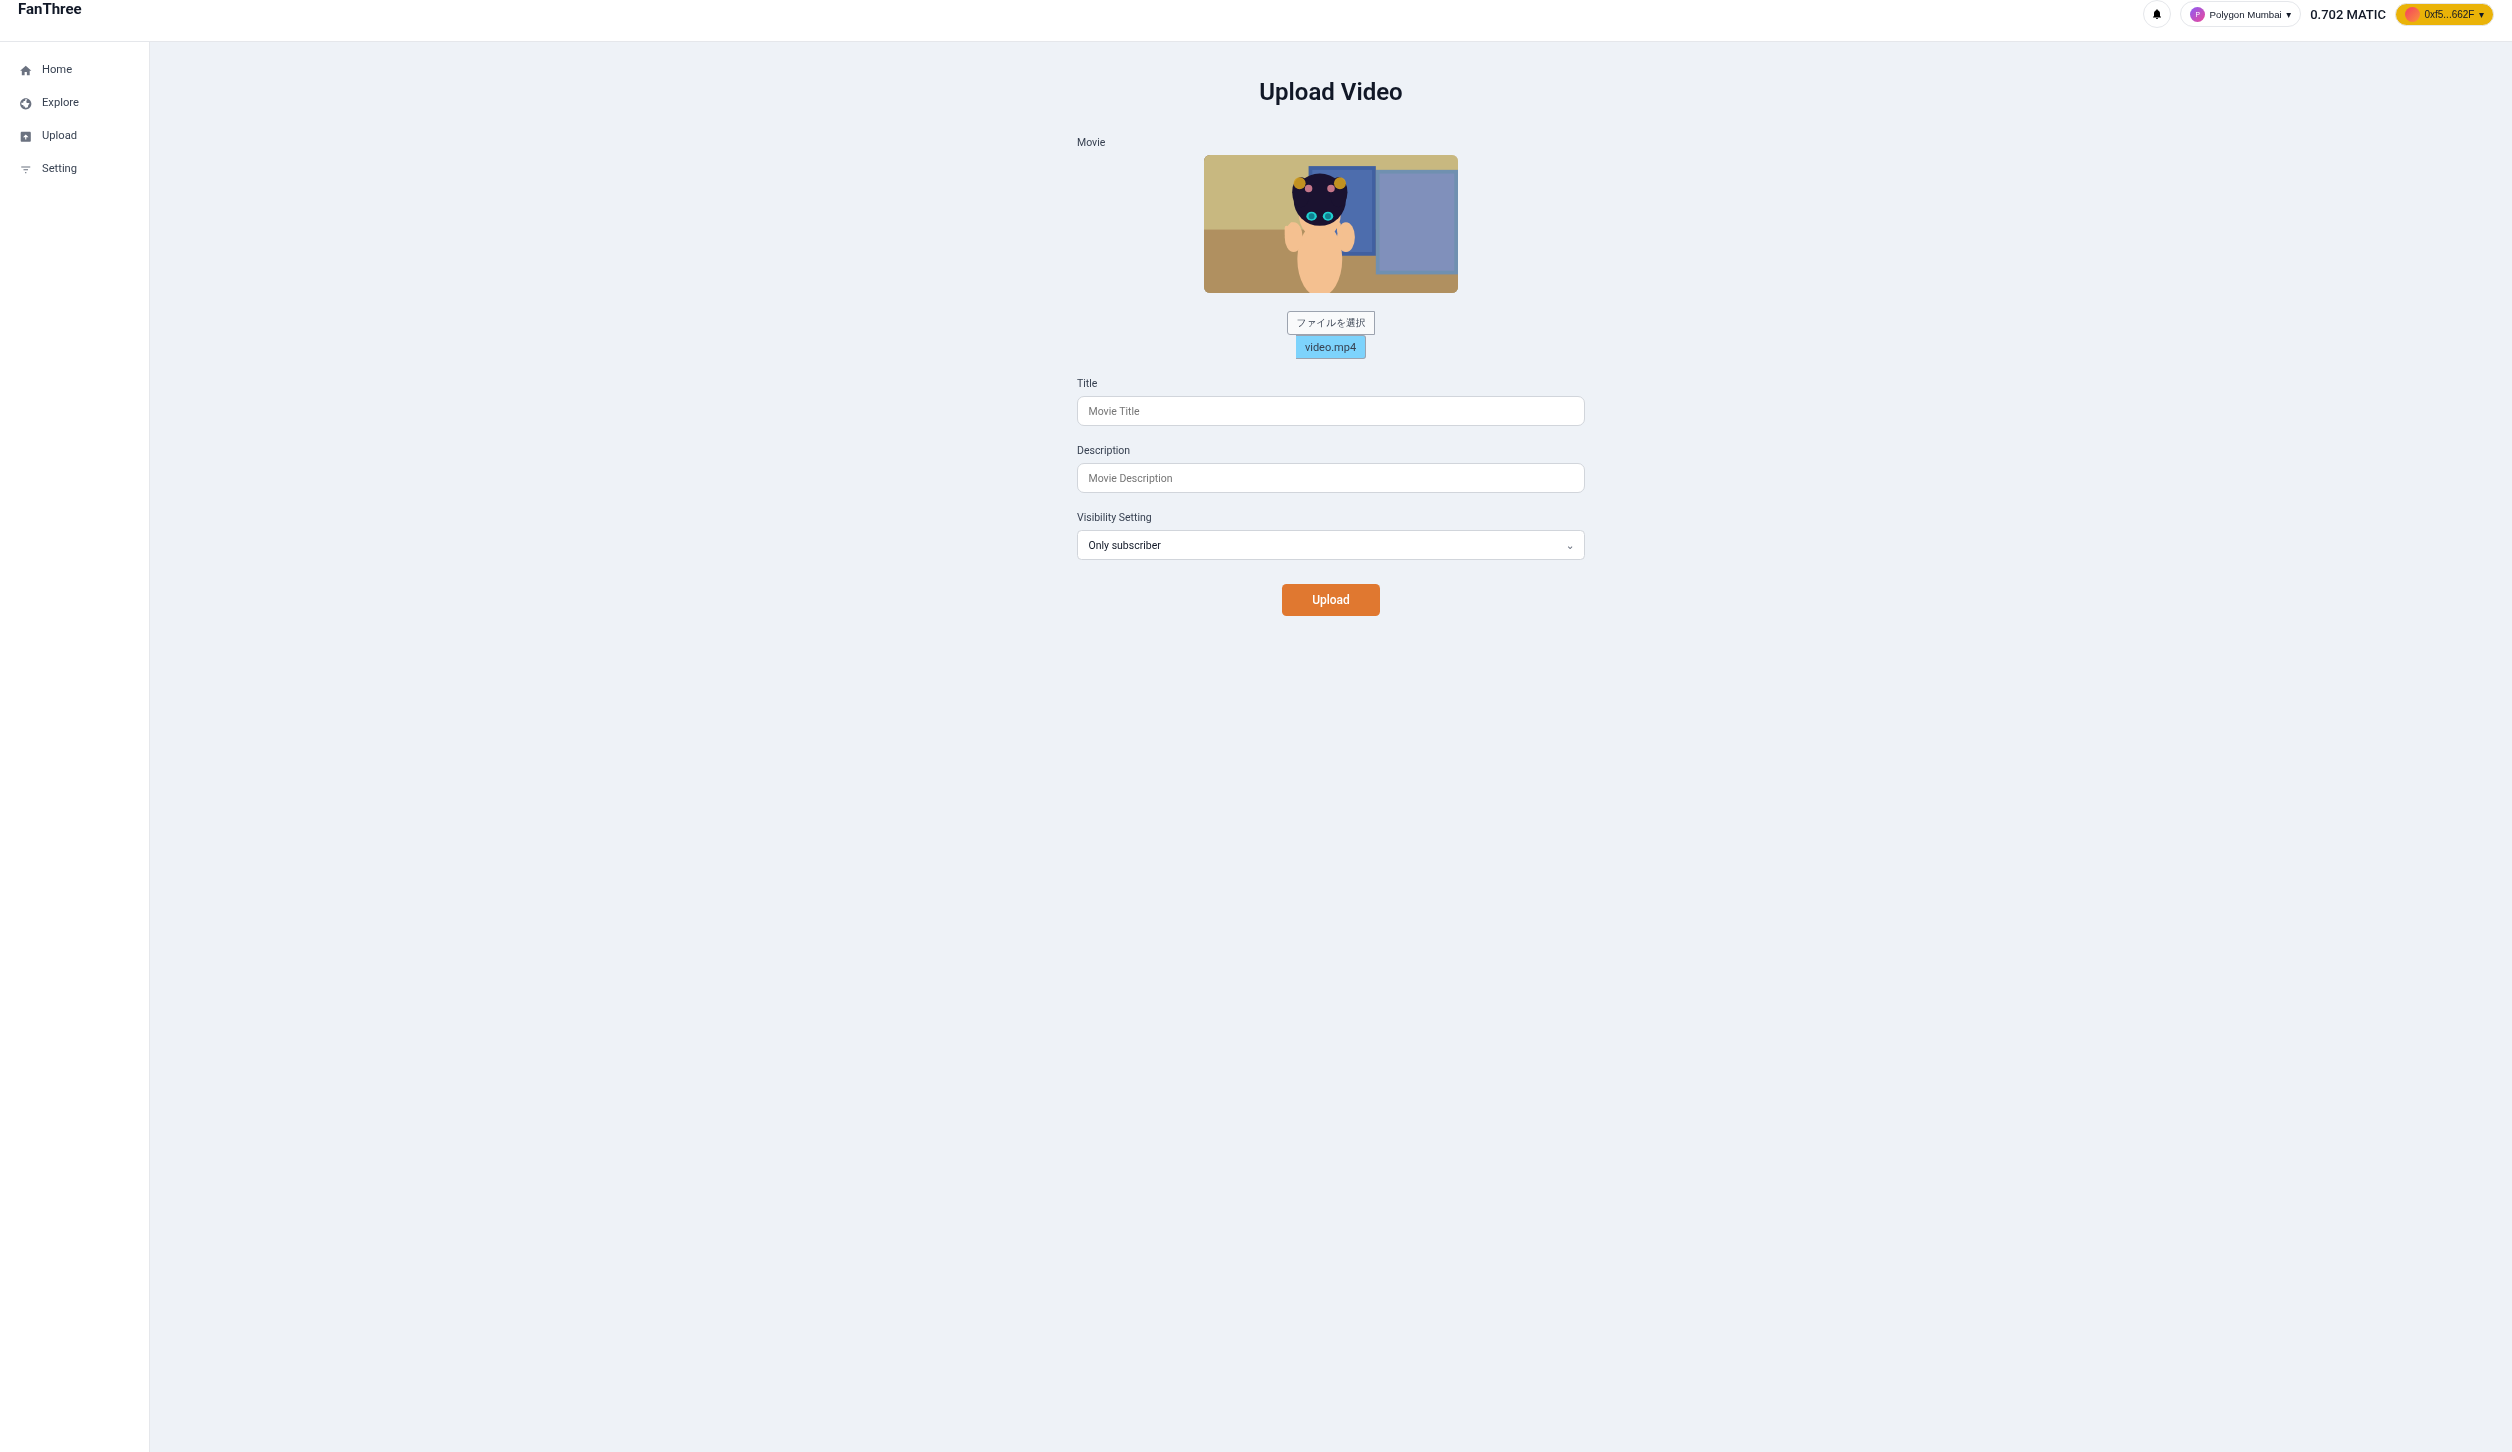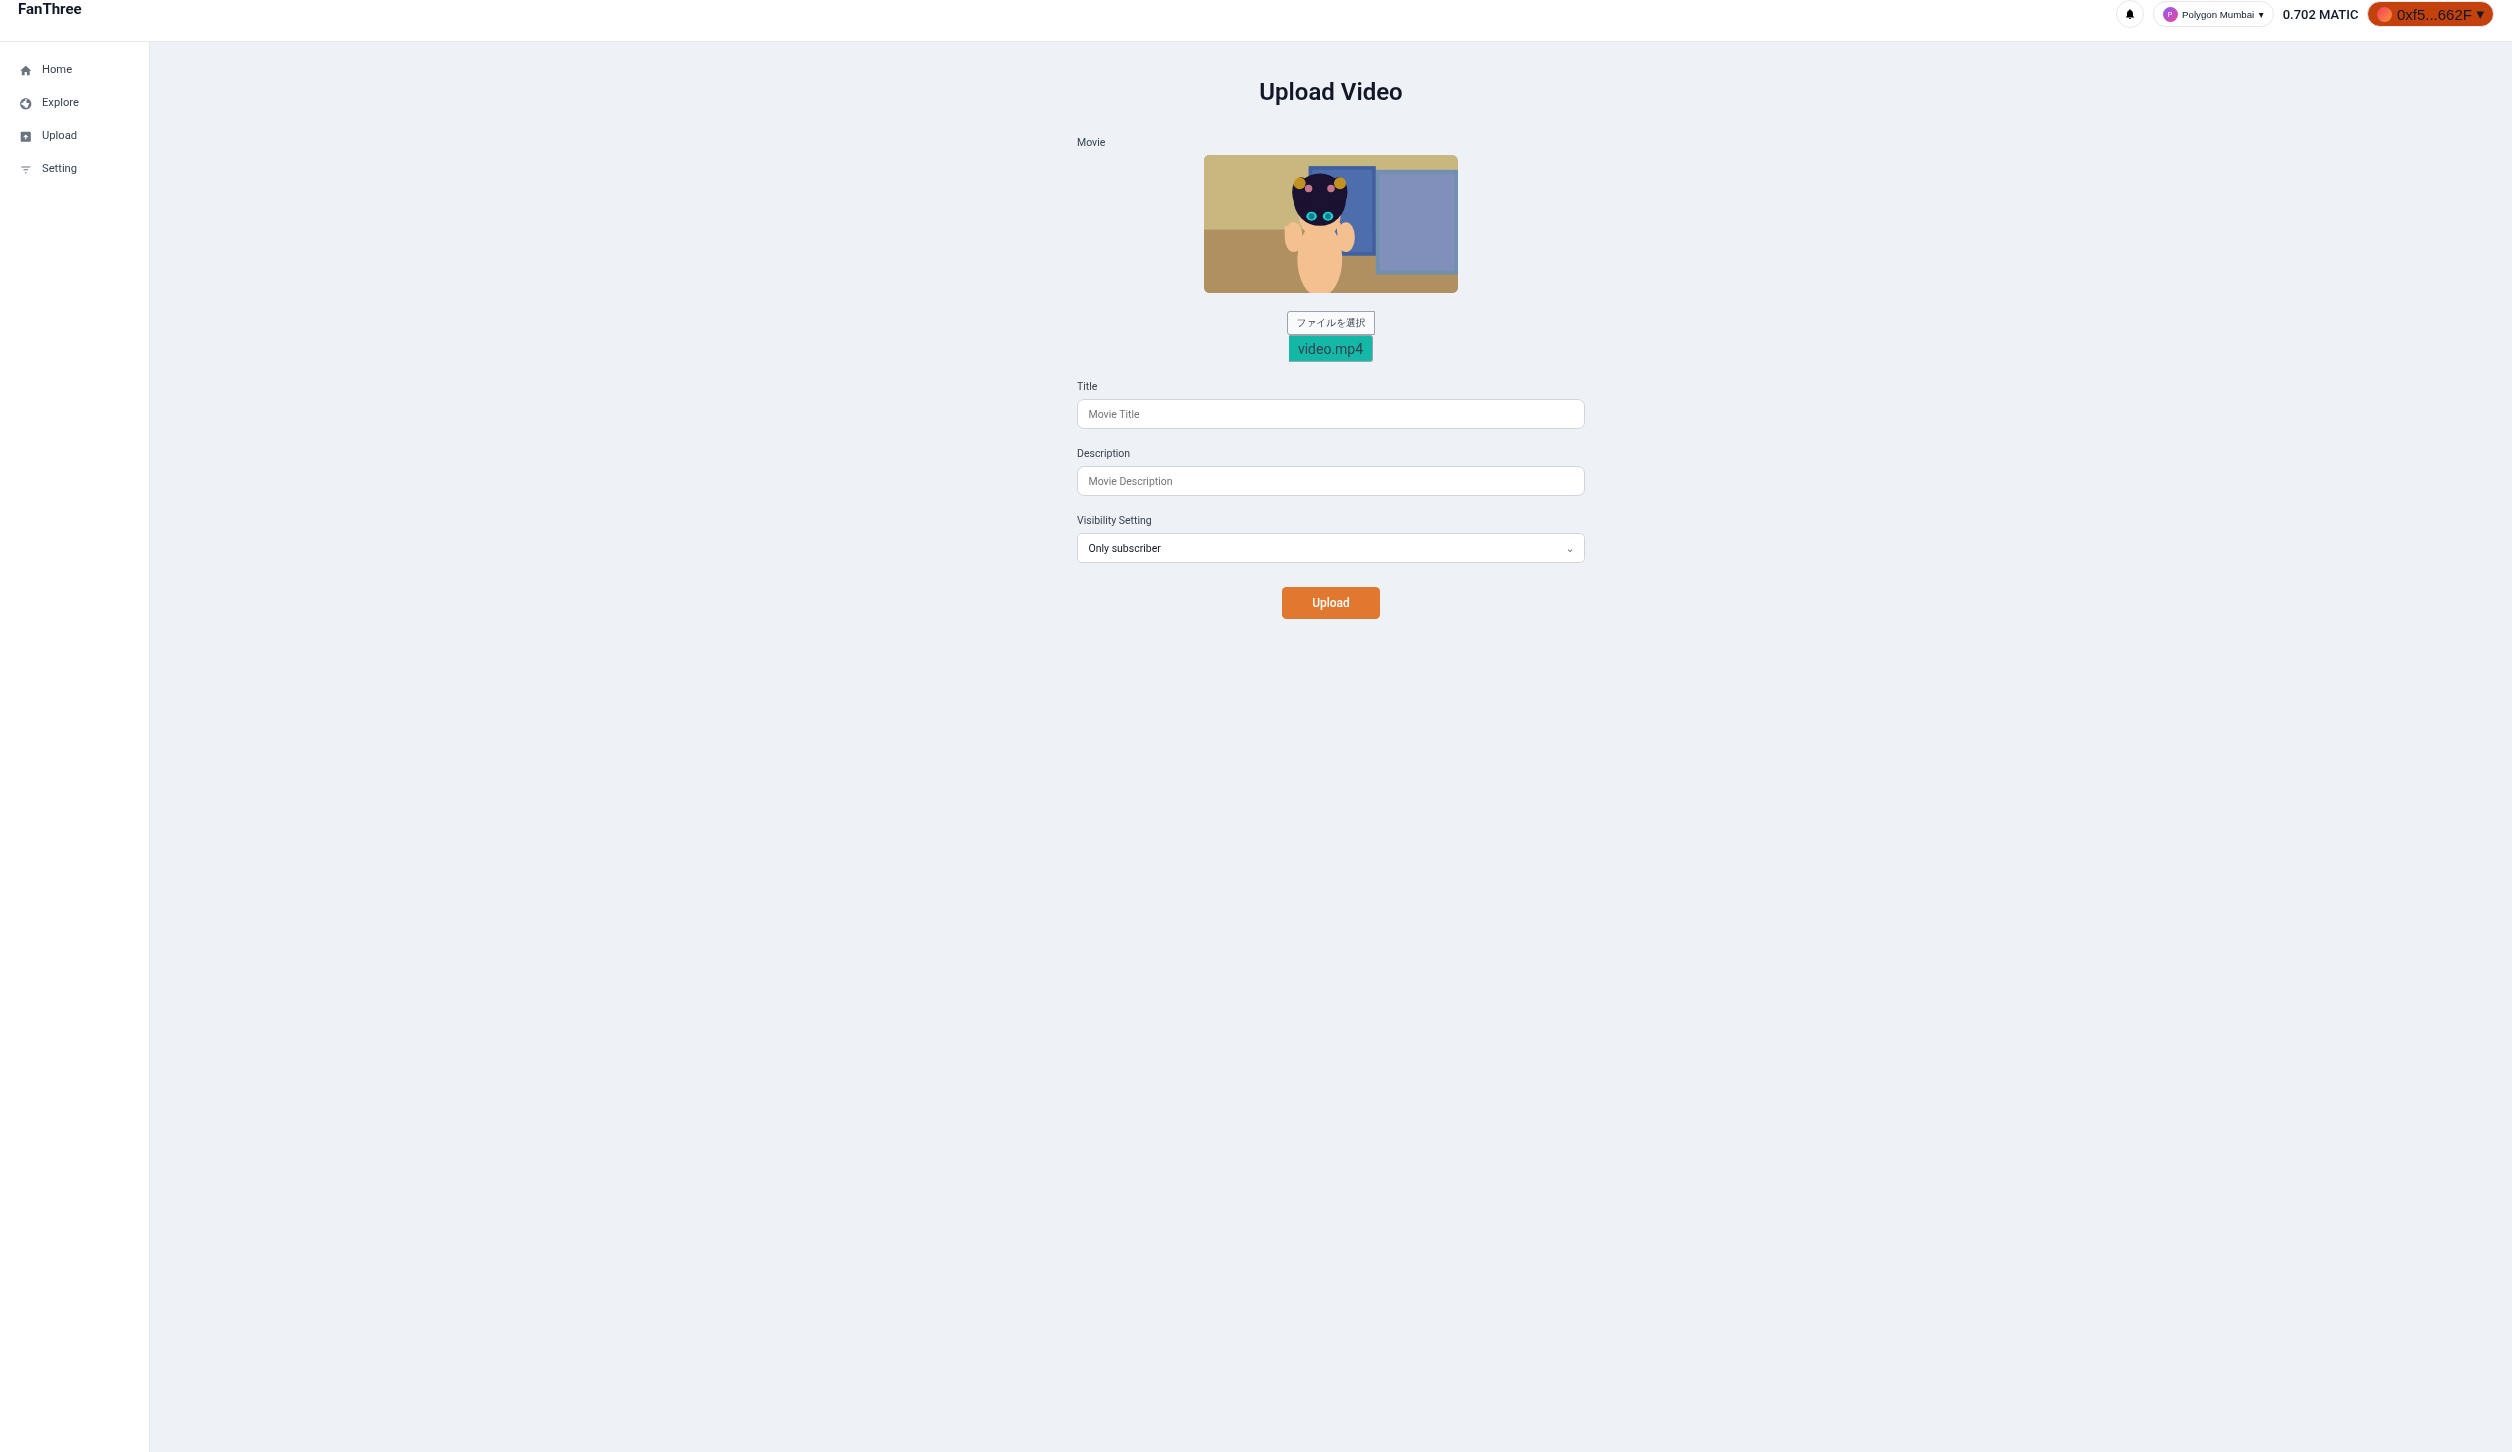--- a/index.html
+++ b/index.html
@@ -80,23 +80,23 @@
       color: #111827;
       font-weight: 500;
     }
     .wallet-btn {
       display: flex;
       align-items: center;
       gap: 4.5px;
       border: 0.7px solid #e5e7eb;
       border-radius: 15px;
       padding: 3px 9px;
-      background: #c2410c;
-      cursor: pointer;
-      font-size: 15px;
+      background: #eab308;
+      cursor: pointer;
+      font-size: 10px;
       color: #111827;
     }
     .wallet-avatar {
       width: 15px;
       height: 15px;
       border-radius: 50%;
       background: linear-gradient(135deg, #f43f5e, #fb923c);
     }
 
     
@@ -205,22 +205,22 @@
       cursor: pointer;
       white-space: nowrap;
       font-family: inherit;
     }
     .file-name-display {
       flex: 1;
       padding: 4.5px 9px;
       border: 0.7px solid #9ca3af;
       border-left: none;
       border-radius: 0 3px 3px 0;
-      background: #14b8a6;
-      font-size: 14px;
+      background: #7dd3fc;
+      font-size: 11px;
       color: #374151;
     }
 
     .text-input {
       width: 100%;
       padding: 7.5px 10.5px;
       border: 0.7px solid #d1d5db;
       border-radius: 7px;
       background: white;
       font-size: 10.5px;

